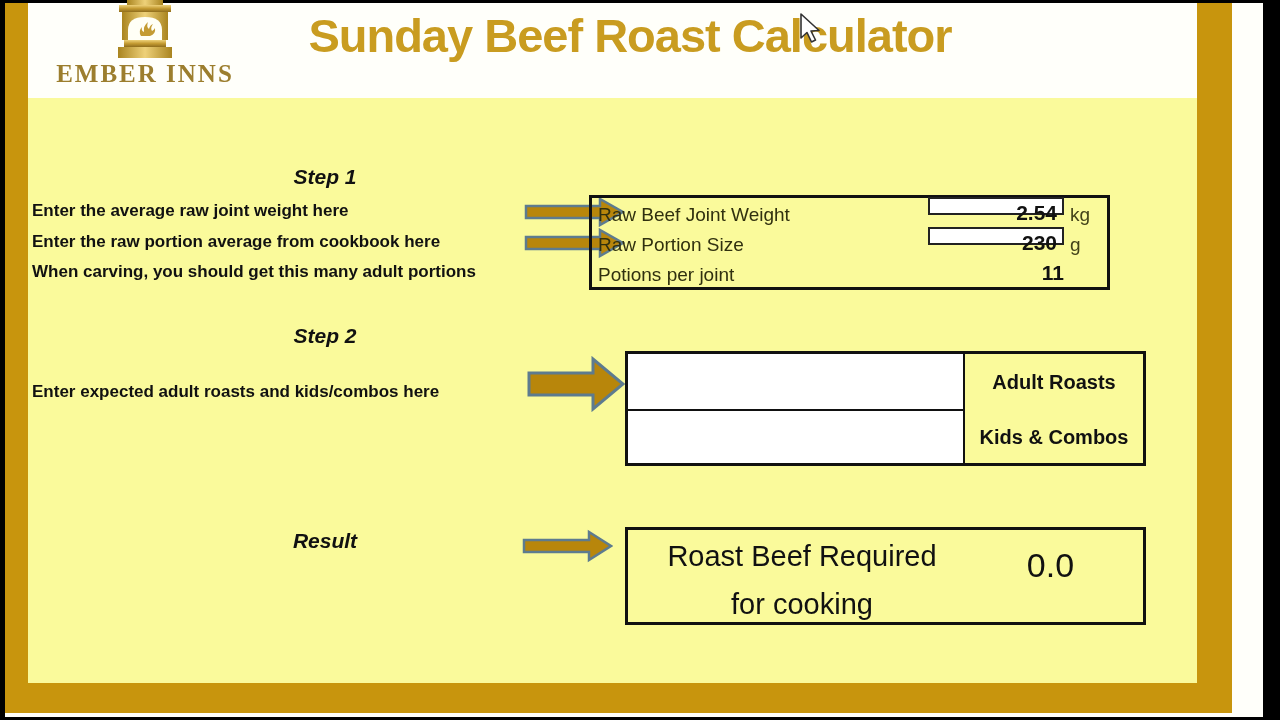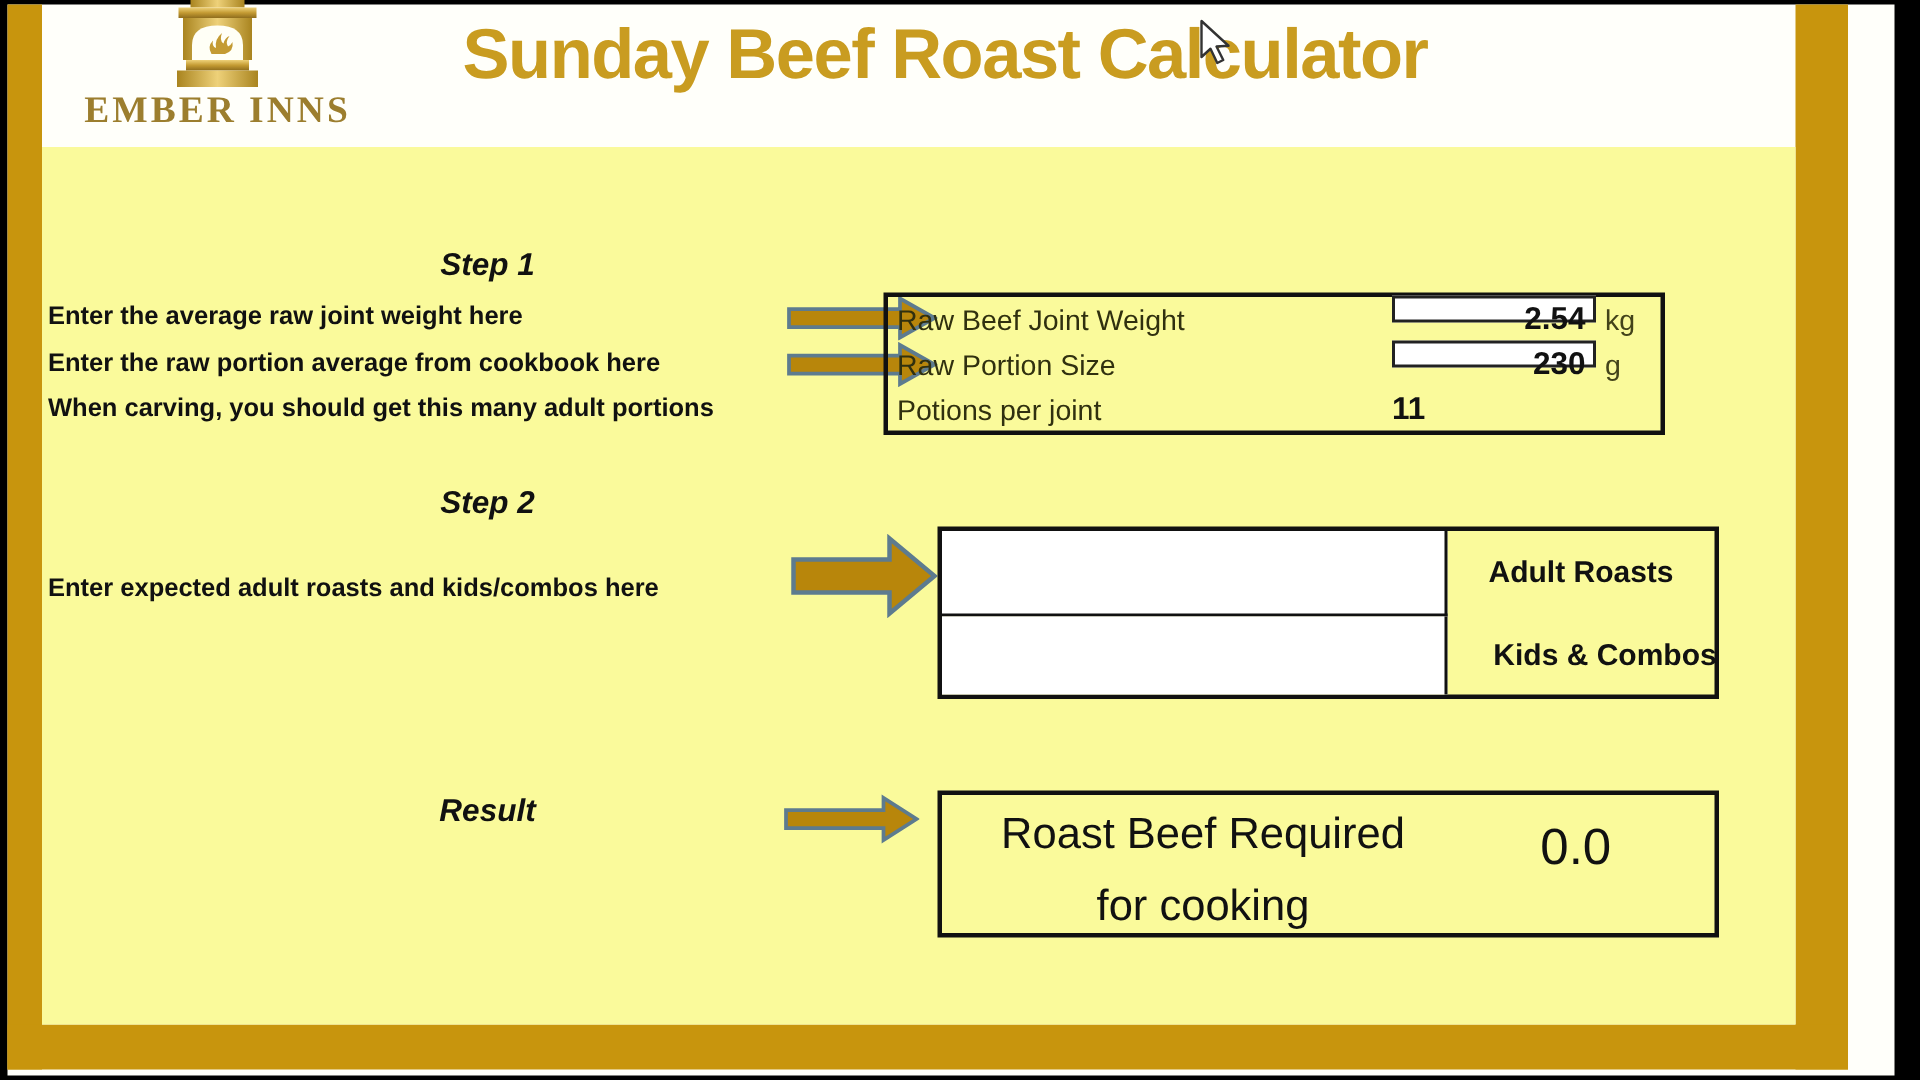--- a/index.html
+++ b/index.html
@@ -47,31 +47,31 @@
   .t1 { position: absolute; left: 589px; top: 195px; width: 521px; height: 95px; border: 3px solid #111; }
   .t1-label { position: absolute; left: 6px; height: 29px; line-height: 29px; font-size: 19px; color: #30300F; white-space: nowrap; }
   .t1-cell {
     position: absolute; left: 336px; width: 136px; height: 18px;
     background: #fff; border: 2px solid #222;
     text-align: right; padding-right: 5px; line-height: 27px;
     font-size: 21px; font-weight: bold; color: #111;
   }
   .t1-unit { position: absolute; left: 478px; height: 29px; line-height: 29px; font-size: 19px; color: #43431A; }
   .t1-calc { position: absolute; left: 336px; width: 136px; top: 61px; height: 28px; line-height: 28px;
-             text-align: left; font-size: 21px; font-weight: bold; color: #111; }
+             text-align: right; font-size: 21px; font-weight: bold; color: #111; }
 
   
   .t2 { position: absolute; left: 625px; top: 351px; width: 521px; height: 115px; border: 3px solid #111; }
   .t2-input { position: absolute; left: 0; width: 337px; background: #fff; border-right: 2px solid #111; }
   .t2-input.rowA { top: 0; height: 57px; border-bottom: 2px solid #111; }
   .t2-input.rowB { top: 57px; height: 52px; }
   .t2-label { position: absolute; left: 337px; width: 178px; text-align: center;
               font-size: 20px; font-weight: bold; color: #111; }
   .t2-label.rowA { top: 0; height: 57px; line-height: 57px; }
-  .t2-label.rowB { top: 57px; height: 52px; line-height: 52px; margin-left: 16px; }
+  .t2-label.rowB { top: 57px; height: 52px; line-height: 52px; }
 
   
   .rbox { position: absolute; left: 625px; top: 527px; width: 521px; height: 98px; border: 3px solid #111; }
   .rbox-line { position: absolute; left: 8px; width: 332px; text-align: center; font-size: 29px; color: #111; }
   .rbox-value { position: absolute; left: 345px; top: 16px; width: 155px; text-align: center;
                 font-size: 34px; color: #111; }
 
   .cursor { position: absolute; left: 798px; top: 12px; width: 24px; height: 34px; }
 </style>
 </head>

